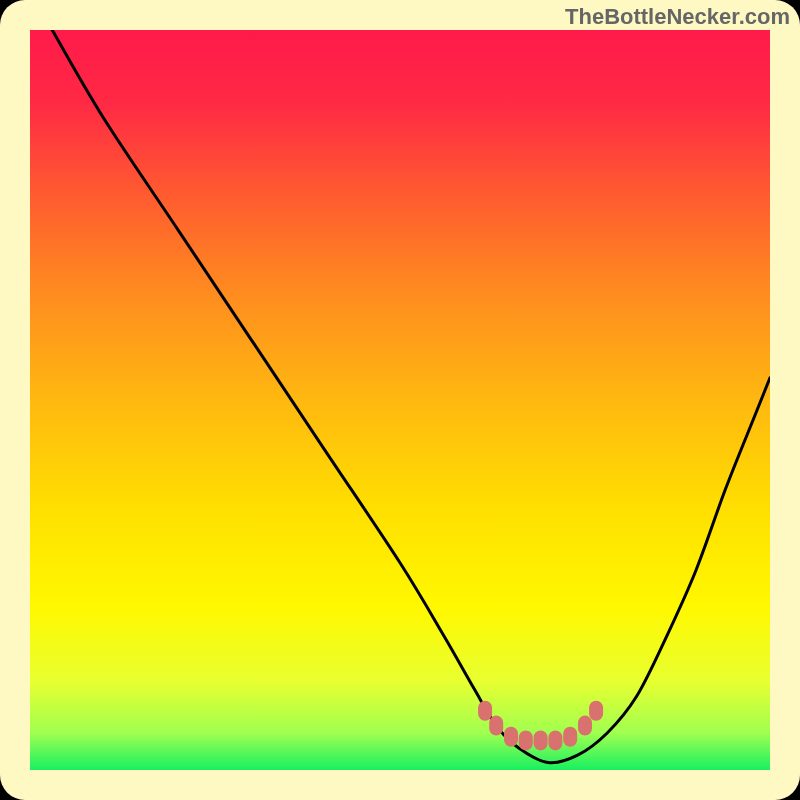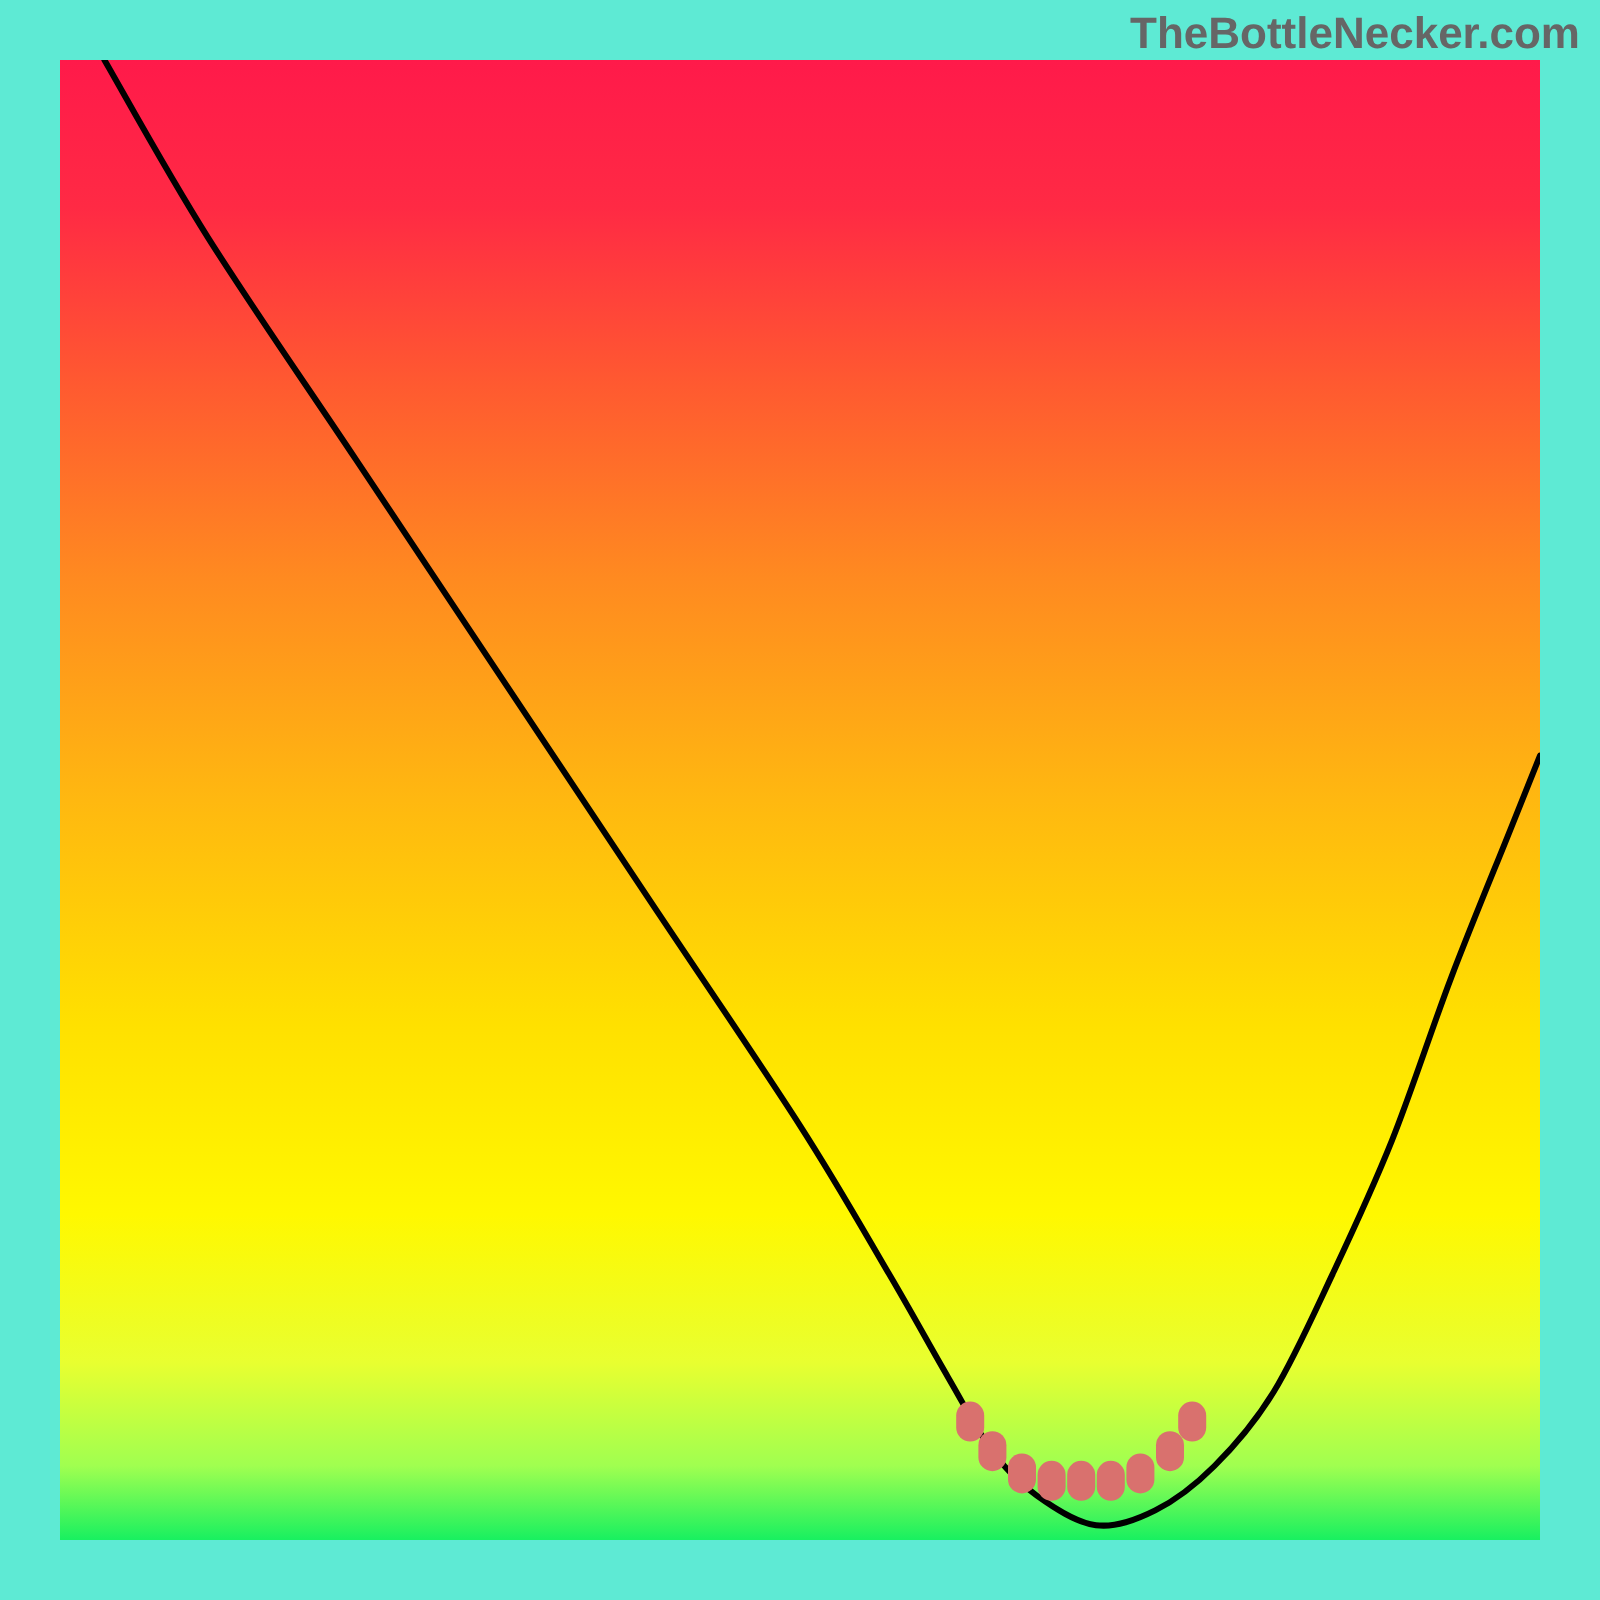--- a/index.html
+++ b/index.html
@@ -7,21 +7,22 @@
     padding: 0;
     width: 800px;
     height: 800px;
     background: #000;
     overflow: hidden;
   }
   .container {
     position: relative;
     width: 800px;
     height: 800px;
-    background: #5eead4;
+    background: #fef9c3;
+    border-radius: 25px;
   }
   .watermark {
     position: absolute;
     top: 4px;
     right: 10px;
     color: #666;
     font-family: Arial, Helvetica, sans-serif;
     font-size: 22px;
     font-weight: bold;
     z-index: 10;

